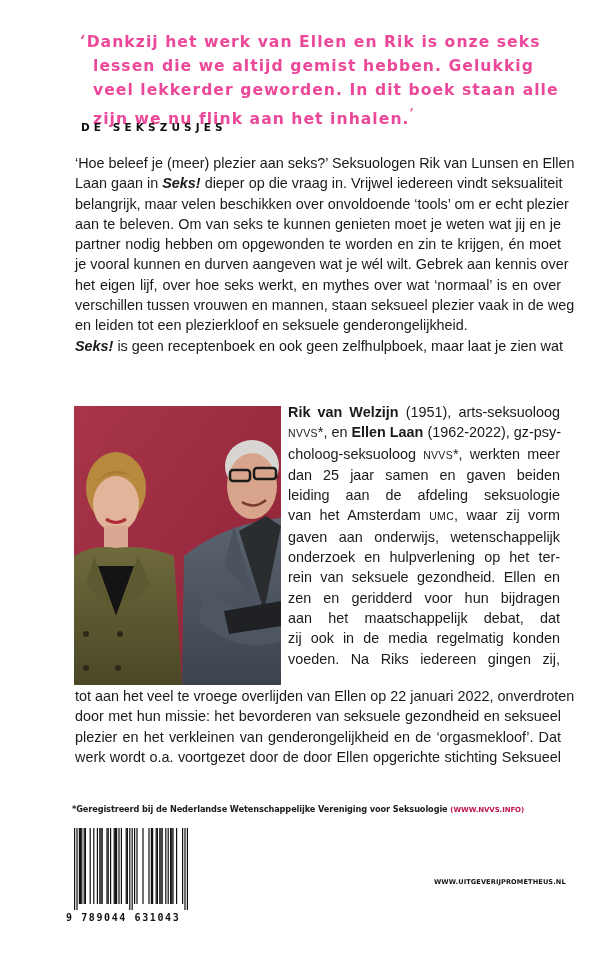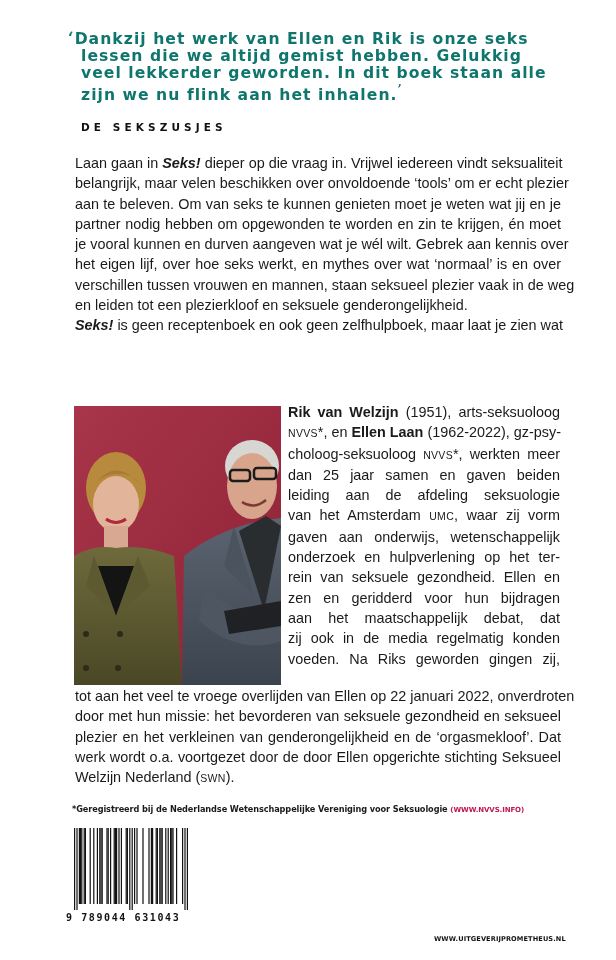--- a/index.html
+++ b/index.html
@@ -1,18 +1,18 @@
 <!DOCTYPE html>
 <html><head>
 <meta charset="utf-8">
 <style>
   html, body { margin: 0; padding: 0; background: #ffffff; }
   body { width: 616px; height: 960px; position: relative; overflow: hidden; font-family: "Liberation Sans", sans-serif; color: #1a1a1a; }
 
-  .quote { position: absolute; left: 68px; top: 30px; width: 500px; color: #0f766e; font-family: "DejaVu Sans", sans-serif; font-weight: bold; font-size: 15.6px; line-height: 17px; letter-spacing: 1.05px; }
+  .quote { position: absolute; left: 80px; top: 30px; width: 500px; color: #ec4899; font-family: "DejaVu Sans", sans-serif; font-weight: bold; font-size: 15.6px; line-height: 24px; letter-spacing: 1.05px; }
   .quote .q-line { display: block; padding-left: 13px; white-space: nowrap; }
   .quote .q-line.first { padding-left: 0; }
   .quote .mark { font-family: "DejaVu Serif", serif; font-weight: bold; font-size: 16px; }
   .quote .mark-end { font-family: "DejaVu Serif", serif; font-size: 12px; vertical-align: 6px; }
   .attribution { position: absolute; left: 81px; top: 121px; font-family: "DejaVu Sans", sans-serif; font-weight: bold; font-size: 10.5px; letter-spacing: 4.1px; color: #111; }
 
   .intro { position: absolute; left: 75px; top: 153px; width: 486px; font-family: "Liberation Sans", sans-serif; font-size: 14.4px; line-height: 20.3px; color: #1a1a1a; }
   .intro p { margin: 0; text-align: justify; text-align-last: left; }
   .intro .jl { display: block; text-align: justify; text-align-last: justify; white-space: nowrap; }
   .intro .ll { display: block; text-align: center; white-space: nowrap; }
@@ -30,35 +30,36 @@
   .sc { font-size: 10.5px; letter-spacing: 0.3px; }
 
   .footnote { position: absolute; left: 72px; top: 804px; font-family: "DejaVu Sans", sans-serif; font-size: 8.2px; font-weight: bold; color: #1a1a1a; white-space: nowrap; letter-spacing: -0.1px; }
   .footnote .url { color: #c0174b; font-size: 7px; }
 
   .barcode { position: absolute; left: 66px; top: 828px; width: 130px; height: 95px; }
   .barcode-bars { position: absolute; left: 8px; top: 0; width: 114px; height: 82px; }
   .barcode-bars svg { width: 100%; height: 100%; display: block; }
   .barcode-num { position: absolute; left: 0; top: 84px; font-family: "DejaVu Sans Mono", monospace; font-size: 10px; font-weight: bold; letter-spacing: 1.6px; color: #111; white-space: nowrap; }
 
-  .website { position: absolute; left: 434px; top: 935px; font-family: "DejaVu Sans", sans-serif; font-weight: bold; font-size: 6.6px; color: #111; letter-spacing: 0.1px; }
+  .website { position: absolute; left: 434px; top: 878px; font-family: "DejaVu Sans", sans-serif; font-weight: bold; font-size: 6.6px; color: #111; letter-spacing: 0.1px; }
 </style>
 </head>
 <body>
 
 <div class="quote">
   <span class="q-line first"><span class="mark">‘</span><span>Dankzij het werk van Ellen en Rik is onze seks</span></span>
   <span class="q-line">lessen die we altijd gemist hebben. Gelukkig</span>
   <span class="q-line">veel lekkerder geworden. In dit boek staan alle</span>
   <span class="q-line"><span>zijn we nu flink aan het inhalen.</span><span class="mark-end">’</span></span>
 </div>
 <div class="attribution">DE SEKSZUSJES</div>
 
 <div class="intro">
   <p>
+    <span class="jl">‘Hoe beleef je (meer) plezier aan seks?’ Seksuologen Rik van Lunsen en Ellen</span>
     <span class="jl"><span>Laan gaan in </span><span class="bi">Seks!</span><span> dieper op die vraag in. Vrijwel iedereen vindt seksualiteit</span></span>
     <span class="jl">belangrijk, maar velen beschikken over onvoldoende ‘tools’ om er echt plezier</span>
     <span class="jl">aan te beleven. Om van seks te kunnen genieten moet je weten wat jij en je</span>
     <span class="jl">partner nodig hebben om opgewonden te worden en zin te krijgen, én moet</span>
     <span class="jl">je vooral kunnen en durven aangeven wat je wél wilt. Gebrek aan kennis over</span>
     <span class="jl">het eigen lijf, over hoe seks werkt, en mythes over wat ‘normaal’ is en over</span>
     <span class="jl">verschillen tussen vrouwen en mannen, staan seksueel plezier vaak in de weg</span>
     <span class="ll">en leiden tot een plezierkloof en seksuele genderongelijkheid.</span>
   </p>
   <p>
@@ -121,29 +122,28 @@
   <span class="jl"><span>choloog-seksuoloog </span><span class="sc">NVVS</span><span>*, werkten meer</span></span>
   <span class="jl">dan 25 jaar samen en gaven beiden</span>
   <span class="jl">leiding aan de afdeling seksuologie</span>
   <span class="jl"><span>van het Amsterdam </span><span class="sc">UMC</span><span>, waar zij vorm</span></span>
   <span class="jl">gaven aan onderwijs, wetenschappelijk</span>
   <span class="jl">onderzoek en hulpverlening op het ter-</span>
   <span class="jl">rein van seksuele gezondheid. Ellen en</span>
   <span class="jl">zen en geridderd voor hun bijdragen</span>
   <span class="jl">aan het maatschappelijk debat, dat</span>
   <span class="jl">zij ook in de media regelmatig konden</span>
-  <span class="jl">voeden. Na Riks geworden gingen zij,</span>
+  <span class="jl">voeden. Na Riks iedereen gingen zij,</span>
 </div>
 
 <div class="bio-full">
   <span class="jl">tot aan het veel te vroege overlijden van Ellen op 22 januari 2022, onverdroten</span>
   <span class="jl">door met hun missie: het bevorderen van seksuele gezondheid en seksueel</span>
   <span class="jl">plezier en het verkleinen van genderongelijkheid en de ‘orgasmekloof’. Dat</span>
   <span class="jl">werk wordt o.a. voortgezet door de door Ellen opgerichte stichting Seksueel</span>
-  <span class="ll"><span>Welzijn Nederland (</span><span class="sc">SWN</span><span>).</span></span>
 </div>
 
 <div class="footnote">
   <span>*Geregistreerd bij de Nederlandse Wetenschappelijke Vereniging voor Seksuologie </span><span class="url">(WWW.NVVS.INFO)</span>
 </div>
 
 <div class="barcode">
   <div class="barcode-bars">
     <svg id="barcode-svg" viewBox="0 0 95 82" preserveAspectRatio="none">
         <rect x="0" y="0" width="1" height="82" fill="#111"></rect>

